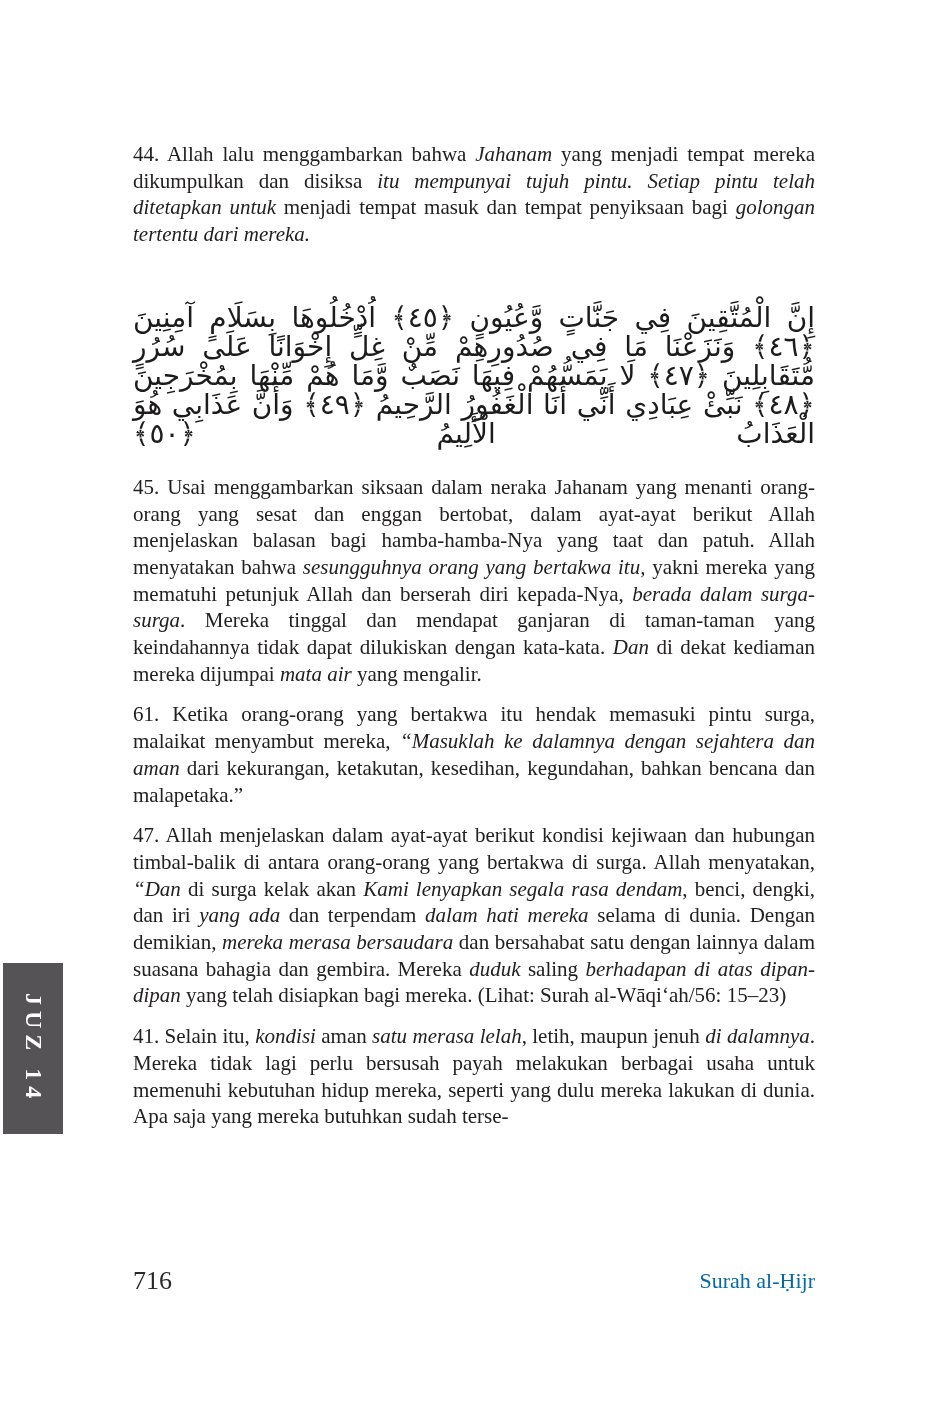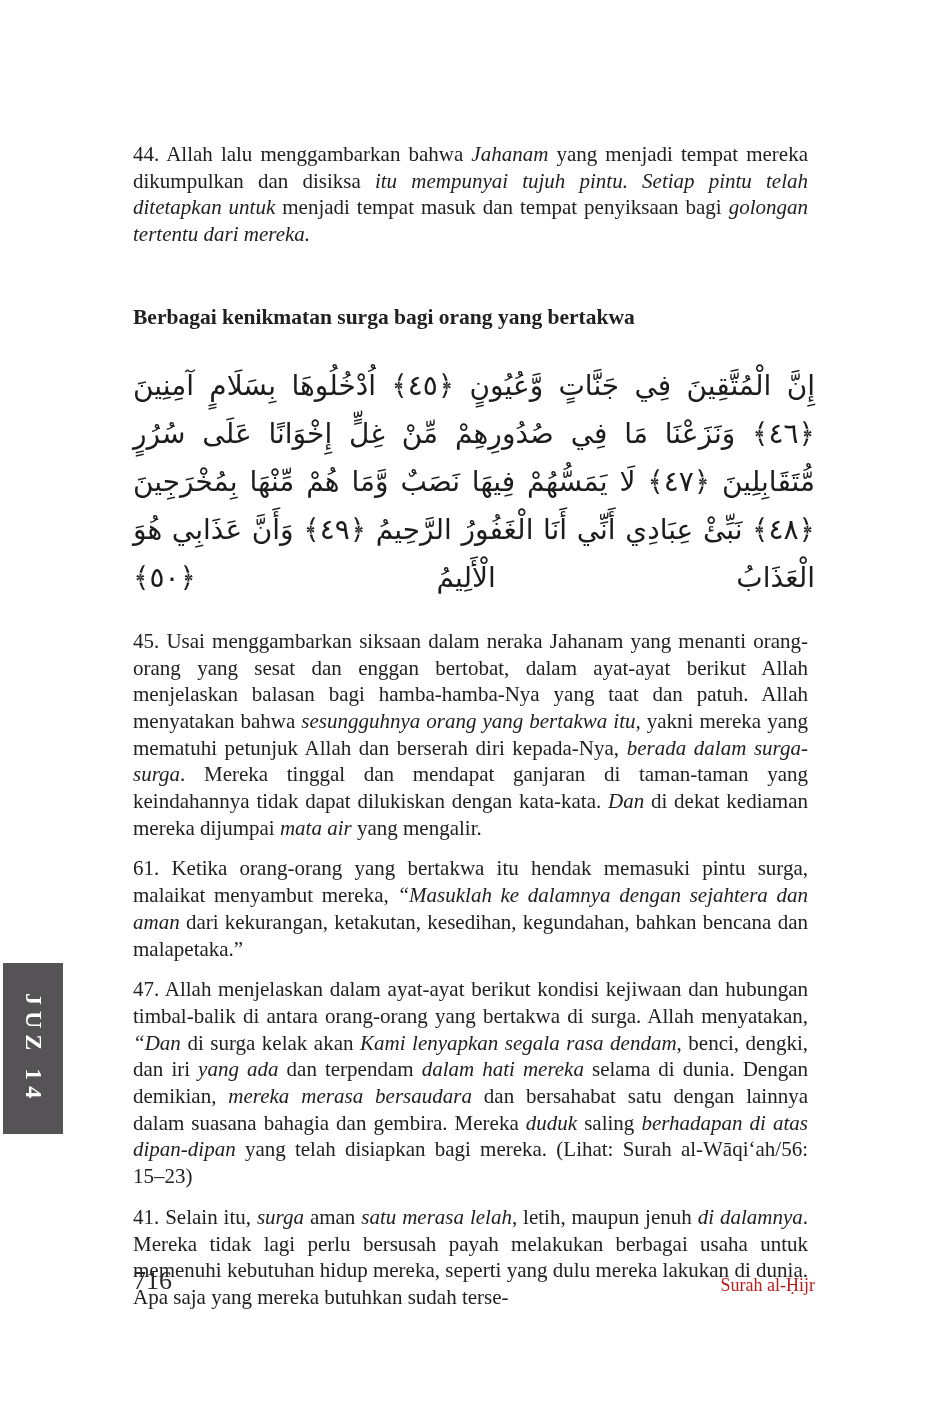--- a/index.html
+++ b/index.html
@@ -15,36 +15,36 @@
   .content{
     position:absolute;
     left:133px;
     top:141px;
     width:682px;
   }
   .body-para{
     font-size:21px;
     line-height:26.7px;
     text-align:justify;
-    margin:0 7px 14px 0;
+    margin:0 0 14px 0;
   }
   .body-para i{font-style:italic;}
   .para-44{margin-bottom:55px;}
   .section-heading{
     font-size:21.5px;
     line-height:28px;
     font-weight:bold;
     margin:0 0 31px 0;
     text-align:left;
   }
   .arabic-block{
     direction:rtl;
     font-family:"DejaVu Sans",sans-serif;
     font-size:28px;
-    line-height:48px;
+    line-height:29px;
     text-align:justify;
     text-align-last:justify;
     margin:0 0 26px 0;
     color:#1d1b1c;
   }
   .juz-tab{
     position:absolute;
     left:3px;
     top:963px;
     width:60px;
@@ -63,45 +63,44 @@
     letter-spacing:6px;
     white-space:nowrap;
   }
   .footer{
     position:absolute;
     left:133px;
     right:131px;
     top:1266px;
     display:flex;
     justify-content:space-between;
-    align-items:flex-end;
+    align-items:center;
   }
   .page-number{font-size:26px;color:#2b2829;}
-  .surah-title{font-size:18px;color:#b91c1c;}
+  .surah-title{font-size:22px;color:#0369a1;}
 </style>
 </head>
 <body>
 
 <div class="page" style="background: rgb(255, 255, 255); color: rgb(35, 32, 33);">
 
   <main class="content">
 
     <p class="body-para para-44"><span>44. Allah lalu menggambarkan bahwa </span><i>Jahanam</i><span> yang menjadi tempat mereka dikumpulkan dan disiksa </span><i>itu mempunyai tujuh pintu. Setiap pintu telah ditetapkan untuk</i><span> menjadi tempat masuk dan tempat penyiksaan bagi </span><i>golongan tertentu dari mereka.</i></p>
 
-    <h2 class="section-heading">Berbagai kenikmatan surga bagi orang yang bertakwa</h2>
 
     <div class="arabic-block" dir="rtl" lang="ar">إِنَّ الْمُتَّقِينَ فِي جَنَّاتٍ وَّعُيُونٍ ﴿٤٥﴾ اُدْخُلُوهَا بِسَلَامٍ آمِنِينَ ﴿٤٦﴾ وَنَزَعْنَا مَا فِي صُدُورِهِمْ مِّنْ غِلٍّ إِخْوَانًا عَلَى سُرُرٍ مُّتَقَابِلِينَ ﴿٤٧﴾ لَا يَمَسُّهُمْ فِيهَا نَصَبٌ وَّمَا هُمْ مِّنْهَا بِمُخْرَجِينَ ﴿٤٨﴾ نَبِّئْ عِبَادِي أَنِّي أَنَا الْغَفُورُ الرَّحِيمُ ﴿٤٩﴾ وَأَنَّ عَذَابِي هُوَ الْعَذَابُ الْأَلِيمُ ﴿٥٠﴾</div>
 
     <p class="body-para"><span>45. Usai menggambarkan siksaan dalam neraka Jahanam yang menanti orang-orang yang sesat dan enggan bertobat, dalam ayat-ayat berikut Allah menjelaskan balasan bagi hamba-hamba-Nya yang taat dan patuh. Allah menyatakan bahwa </span><i>sesungguhnya orang yang bertakwa itu,</i><span> yakni mereka yang mematuhi petunjuk Allah dan berserah diri kepada-Nya, </span><i>berada dalam surga-surga</i><span>. Mereka tinggal dan mendapat ganjaran di taman-taman yang keindahannya tidak dapat dilukiskan dengan kata-kata. </span><i>Dan</i><span> di dekat kediaman mereka dijumpai </span><i>mata air</i><span> yang mengalir.</span></p>
 
     <p class="body-para"><span>61. Ketika orang-orang yang bertakwa itu hendak memasuki pintu surga, malaikat menyambut mereka, </span><i>“Masuklah ke dalamnya dengan sejahtera dan aman</i><span> dari kekurangan, ketakutan, kesedihan, kegundahan, bahkan bencana dan malapetaka.”</span></p>
 
     <p class="body-para"><span>47. Allah menjelaskan dalam ayat-ayat berikut kondisi kejiwaan dan hubungan timbal-balik di antara orang-orang yang bertakwa di surga. Allah menyatakan, </span><i>“Dan</i><span> di surga kelak akan </span><i>Kami lenyapkan segala rasa dendam</i><span>, benci, dengki, dan iri </span><i>yang ada</i><span> dan terpendam </span><i>dalam hati mereka</i><span> selama di dunia. Dengan demikian, </span><i>mereka merasa bersaudara</i><span> dan bersahabat satu dengan lainnya dalam suasana bahagia dan gembira. Mereka </span><i>duduk</i><span> saling </span><i>berhadapan di atas dipan-dipan</i><span> yang telah disiapkan bagi mereka. (Lihat: Surah al-Wāqi‘ah/56: 15–23)</span></p>
 
-    <p class="body-para"><span>41. Selain itu, </span><i>surga</i><span> aman </span><i>satu merasa lelah</i><span>, letih, maupun jenuh </span><i>di dalamnya</i><span>. Mereka tidak lagi perlu bersusah payah melakukan berbagai usaha untuk memenuhi kebutuhan hidup mereka, seperti yang dulu mereka lakukan di dunia. Apa saja yang mereka butuhkan sudah terse-</span></p>
+    <p class="body-para"><span>41. Selain itu, </span><i>kondisi</i><span> aman </span><i>satu merasa lelah</i><span>, letih, maupun jenuh </span><i>di dalamnya</i><span>. Mereka tidak lagi perlu bersusah payah melakukan berbagai usaha untuk memenuhi kebutuhan hidup mereka, seperti yang dulu mereka lakukan di dunia. Apa saja yang mereka butuhkan sudah terse-</span></p>
 
   </main>
 
   <aside class="juz-tab" style="background: rgb(86, 83, 86);">
     <span class="juz-tab-label" style="color: rgb(255, 255, 255);">JUZ 14</span>
   </aside>
 
   <footer class="footer">
     <span class="page-number">716</span>
     <span class="surah-title">Surah al-Ḥijr</span>

